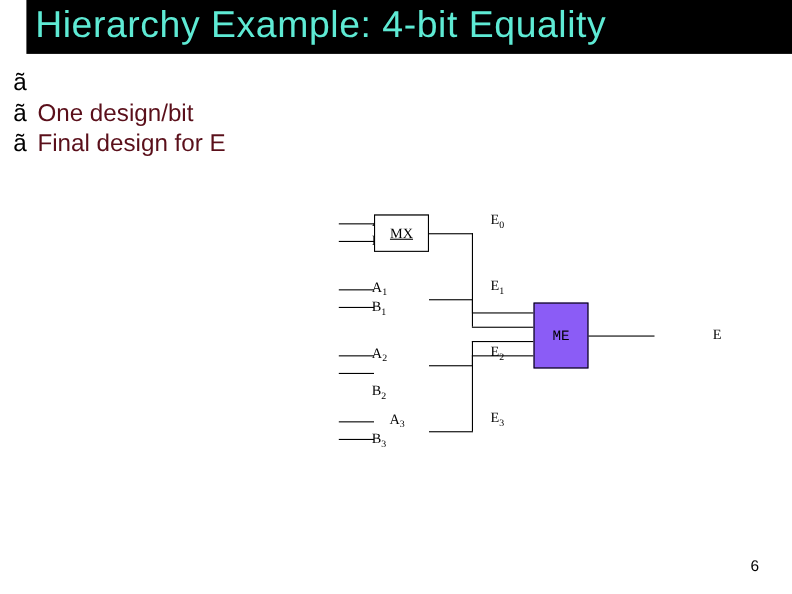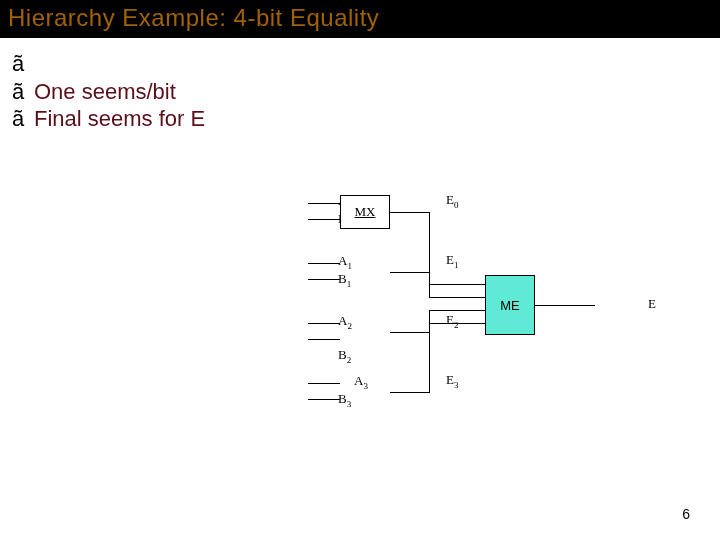--- a/index.html
+++ b/index.html
@@ -1,46 +1,46 @@
 <!DOCTYPE html>
 <html><head>
 <meta charset="utf-8">
 <style>
   * { margin: 0; padding: 0; box-sizing: border-box; }
   html, body { width: 720px; height: 540px; background: #fff; font-family: Verdana, Arial, sans-serif; }
   .slide { width: 720px; height: 540px; position: relative; }
-  .title-bar { background: #000; color: #a16207; font-size: 24px; padding: 4px 8px 6px 8px; font-weight: 400; letter-spacing: 0.5px; }
+  .title-bar { background: #000; color: #5eead4; font-size: 34px; padding: 4px 8px 6px 8px; font-weight: 400; letter-spacing: 0.5px; margin-left: 24px; }
   .content { padding: 12px 20px 0 12px; }
   .bullet-row { display: flex; align-items: baseline; color: #5a0f1a; font-size: 22px; line-height: 1.25; }
   .bullet-row .mark { width: 22px; flex: 0 0 22px; color: #000; }
   .diagram { position: absolute; left: 290px; top: 195px; width: 360px; height: 260px; }
   .mx { position: absolute; width: 50px; height: 34px; border: 1px solid #000; background: #fff; display: flex; align-items: center; justify-content: center; font-size: 13px; font-family: Georgia, 'Times New Roman', serif; text-decoration: underline; }
-  .me { position: absolute; width: 50px; height: 60px; border: 1px solid #000; background: #5eead4; display: flex; align-items: center; justify-content: center; font-size: 13px; font-family: Liberation Sans, sans-serif; }
+  .me { position: absolute; width: 50px; height: 60px; border: 1px solid #000; background: #8b5cf6; display: flex; align-items: center; justify-content: center; font-size: 13px; font-family: Liberation Mono, monospace; }
   .lbl { position: absolute; font-size: 13px; font-family: Georgia, 'Times New Roman', serif; margin-left: 48px; }
   .sub { font-size: 9px; vertical-align: sub; }
   .wire { position: absolute; background: #000; }
   .page-num { position: absolute; right: 30px; bottom: 18px; font-size: 14px; color: #000; }
 </style>
 </head>
 <body>
 
 <div class="slide">
   <div class="title-bar">Hierarchy Example:  4-bit Equality</div>
 
   <div class="content">
     <div class="bullet-row">
       <span class="mark">ã</span>
     </div>
     <div class="bullet-row">
       <span class="mark">ã</span>
-      <span>One seems/bit</span>
+      <span>One design/bit</span>
     </div>
     <div class="bullet-row">
       <span class="mark">ã</span>
-      <span>Final seems for E</span>
+      <span>Final design for E</span>
     </div>
   </div>
 
   <div class="diagram">
 
     <div class="lbl" style="left:0;top:-2px"><span>A</span><span class="sub">0</span></div>
     <div class="lbl" style="left:0;top:16px"><span>B</span><span class="sub">0</span></div>
     <div class="wire" style="left:18px;top:8px;width:32px;height:1px"></div>
     <div class="wire" style="left:18px;top:24px;width:32px;height:1px"></div>
     <div class="mx" style="left:50px;top:0">MX</div>

